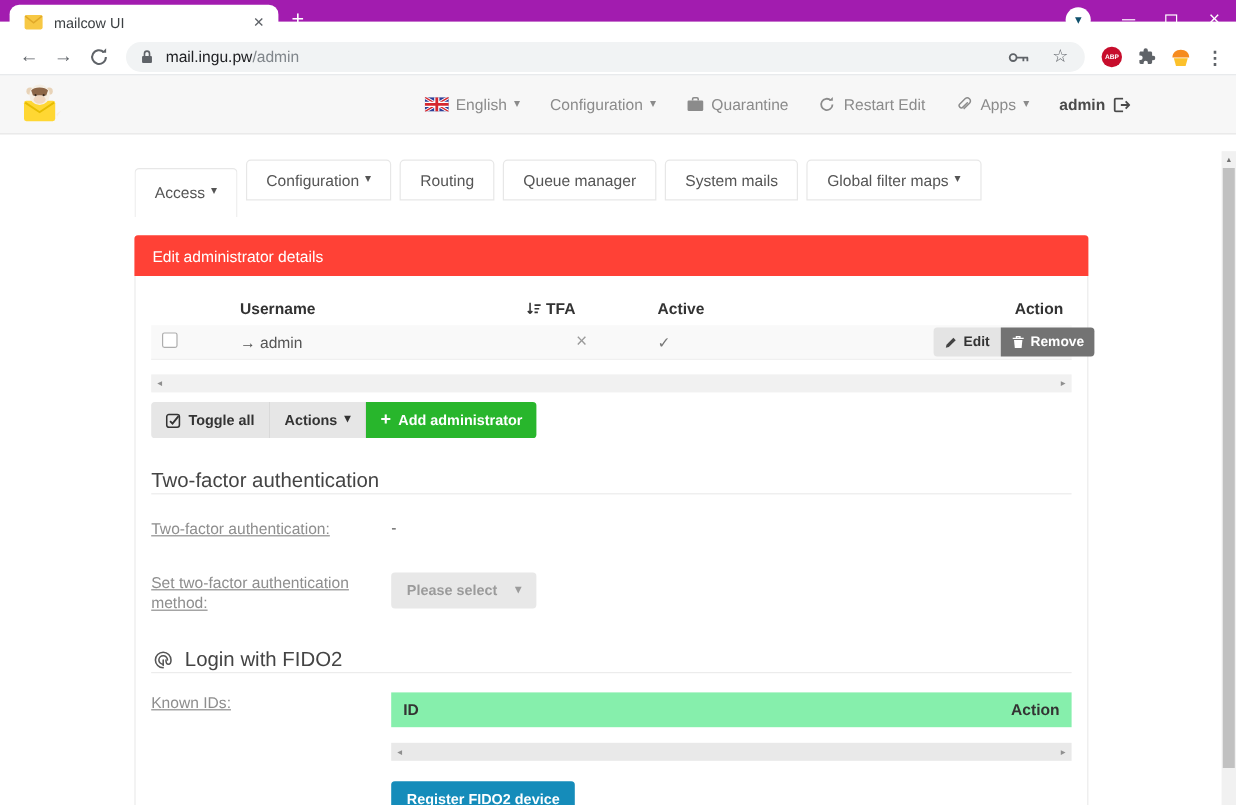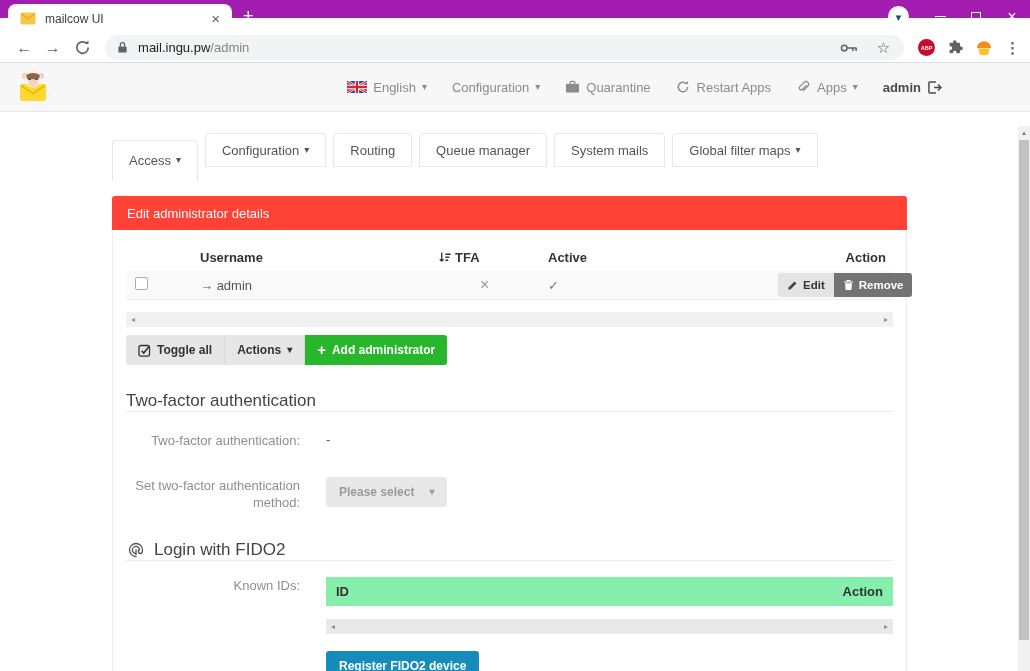--- a/index.html
+++ b/index.html
@@ -96,21 +96,21 @@
   .btn-gray.first { border-radius:3px 0 0 3px; }
   .btn-green { background:#28b62c; color:#fff; border-radius:0 3px 3px 0; }
   .btn-green .plus { font-size:15px; font-weight:bold; margin-top:-1px; }
   .chksq-icon { width:13px; height:13px; display:inline-flex; color:#333; }
 
   .sec-heading { margin-top:26px; font-size:17px; font-weight:normal; color:#444;
                  border-bottom:1px solid #ececec; display:flex; align-items:center; gap:8px; }
   .fp-icon { width:20px; height:20px; display:inline-flex; color:#555; }
 
   .form-row { display:flex; align-items:flex-start; }
-  .form-label { width:174px; text-align:right; color:#8e8e8e; font-size:13px; margin-right:26px; line-height:1.35; flex:none; }
+  .form-label { width:174px; text-align:left; color:#8e8e8e; font-size:13px; margin-right:26px; line-height:1.35; flex:none;text-decoration:underline; }
   .form-value { color:#555; font-size:13px; }
   .btn-select { background:#e8e8e8; color:#9b9b9b; font-size:12px; font-weight:bold; padding:8px 13px;
                 border-radius:3px; display:inline-flex; align-items:center; gap:15px; }
   .btn-select .crt { color:#9b9b9b; }
 
   .fido-ctl { flex:1; }
   .fido-head { display:flex; justify-content:space-between; background:#86efac; padding:7px 10px;
                font-weight:bold; font-size:13px; color:#333; }
   .fido-empty { height:13px; }
   .btn-primary { margin-top:17px; background:#158cba; color:#fff; font-size:12px; font-weight:bold;
@@ -236,21 +236,21 @@
       </span>
       <span>Quarantine</span>
     </span>
     <span class="mc-nav-item">
       <span class="nicon">
         <svg viewBox="0 0 16 16" width="14" height="14">
             <path d="M13.4 8a5.4 5.4 0 1 1-1.6-3.8" fill="none" stroke="currentColor" stroke-width="1.7"></path>
             <path d="M13.7 1v3.6h-3.6z" fill="currentColor"></path>
           </svg>
       </span>
-      <span>Restart Apps</span>
+      <span>Restart Edit</span>
     </span>
     <span class="mc-nav-item">
       <span class="nicon">
         <svg viewBox="0 0 16 16" width="14" height="14">
             <path d="M11.6 6.4l-4.2 4.2a2.1 2.1 0 0 1-3-3l5.2-5.2a3 3 0 0 1 4.2 4.2L8.5 12" fill="none" stroke="currentColor" stroke-width="1.4" stroke-linecap="round"></path>
           </svg>
       </span>
       <span>Apps</span>
       <span class="crt">▾</span>
     </span>

